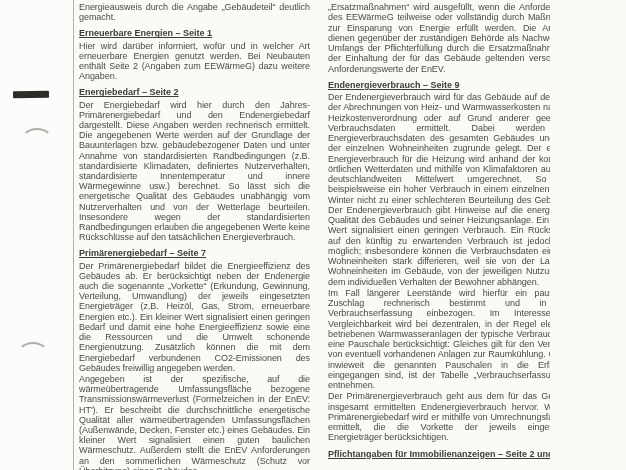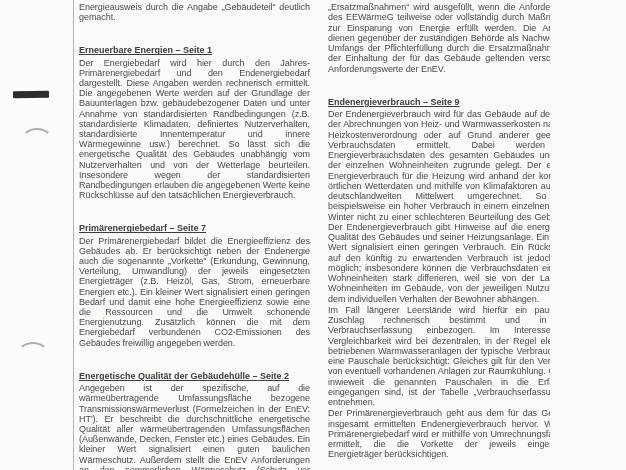--- a/index.html
+++ b/index.html
@@ -26,45 +26,46 @@
   .arc1{left:21px;top:128px;}
   .arc2{left:17px;top:342px;}
   .col{
     position:absolute;top:2px;text-align:justify;
     font-size:9px;line-height:10.2px;letter-spacing:-0.05px;
   }
   .col-left{left:79px;width:231px;}
   .col-right{left:328px;width:250px;line-height:10.25px;}
   .col p{margin:0 0 1px 0;}
   .col h3{
-    font-size:9px;font-weight:bold;margin:23px 0 2px 0;
+    font-size:9px;font-weight:bold;margin:6px 0 2px 0;
     text-decoration:underline;color:#3e3d39;letter-spacing:0;
   }
 </style>
 </head>
 <body>
 
 <div class="page">
 
   <div class="strip-left"></div>
   <div class="strip-right"></div>
   <div class="rule rule-left"></div>
   <div class="rule rule-right"></div>
 
   <div class="mark-dash"></div>
   <div class="punch-arc arc1"></div>
   <div class="punch-arc arc2"></div>
 
   <div class="col col-left">
     <p>Energieausweis durch die Angabe „Gebäudeteil“ deutlich gemacht.</p>
     <h3>Erneuerbare Energien – Seite 1</h3>
+    <p>Hier wird darüber informiert, wofür und in welcher Art erneuerbare Energien genutzt werden. Bei Neubauten enthält Seite 2 (Angaben zum EEWärmeG) dazu weitere Angaben.</p>
+    <h3>Energiebedarf – Seite 2</h3>
     <p>Der Energiebedarf wird hier durch den Jahres-Primärenergiebedarf und den Endenergiebedarf dargestellt. Diese Angaben werden rechnerisch ermittelt. Die angegebenen Werte werden auf der Grundlage der Bauunterlagen bzw. gebäudebezogener Daten und unter Annahme von standardisierten Randbedingungen (z.B. standardisierte Klimadaten, definiertes Nutzerverhalten, standardisierte Innentemperatur und innere Wärmegewinne usw.) berechnet. So lässt sich die energetische Qualität des Gebäudes unabhängig vom Nutzerverhalten und von der Wetterlage beurteilen. Insesondere wegen der standardisierten Randbedingungen erlauben die angegebenen Werte keine Rückschlüsse auf den tatsächlichen Energieverbrauch.</p>
     <h3>Primärenergiebedarf – Seite 7</h3>
     <p>Der Primärenergiebedarf bildet die Energieeffizienz des Gebäudes ab. Er berücksichtigt neben der Endenergie auch die sogenannte „Vorkette“ (Erkundung, Gewinnung, Verteilung, Umwandlung) der jeweils eingesetzten Energieträger (z.B. Heizöl, Gas, Strom, erneuerbare Energien etc.). Ein kleiner Wert signalisiert einen geringen Bedarf und damit eine hohe Energieeffizienz sowie eine die Ressourcen und die Umwelt schonende Energienutzung. Zusätzlich können die mit dem Energiebedarf verbundenen CO2-Emissionen des Gebäudes freiwillig angegeben werden.</p>
-    <h3>Energetische Qualität der Gebäudehülle – Seite 2</h3>
     <p>Angegeben ist der spezifische, auf die wärmeübertragende Umfassungsfläche bezogene Transmissionswärmeverlust (Formelzeichen in der EnEV: HT'). Er beschreibt die durchschnittliche energetische Qualität aller wärmeübertragenden Umfassungsflächen (Außenwände, Decken, Fenster etc.) eines Gebäudes. Ein kleiner Wert signalisiert einen guten baulichen Wärmeschutz. Außerdem stellt die EnEV Anforderungen an den sommerlichen Wärmeschutz (Schutz vor Überhitzung) eines Gebäudes.</p>
 
   </div>
 
   <div class="col col-right">
     <p>„Ersatzmaßnahmen“ wird ausgefüllt, wenn die Anforderungen des EEWärmeG teilweise oder vollständig durch Maßnahmen zur Einsparung von Energie erfüllt werden. Die Angaben dienen gegenüber der zuständigen Behörde als Nachweis des Umfangs der Pflichterfüllung durch die Ersatzmaßnahme und der Einhaltung der für das Gebäude geltenden verschärften Anforderungswerte der EnEV.</p>
     <h3>Endenergieverbrauch – Seite 9</h3>
     <p>Der Endenergieverbrauch wird für das Gebäude auf der Basis der Abrechnungen von Heiz- und Warmwasserkosten nach der Heizkostenverordnung oder auf Grund anderer geeigneter Verbrauchsdaten ermittelt. Dabei werden die Energieverbrauchsdaten des gesamten Gebäudes und nicht der einzelnen Wohneinheiten zugrunde gelegt. Der erfasste Energieverbrauch für die Heizung wird anhand der konkreten örtlichen Wetterdaten und mithilfe von Klimafaktoren auf einen deutschlandweiten Mittelwert umgerechnet. So führt beispielsweise ein hoher Verbrauch in einem einzelnen harten Winter nicht zu einer schlechteren Beurteilung des Gebäudes. Der Endenergieverbrauch gibt Hinweise auf die energetische Qualität des Gebäudes und seiner Heizungsanlage. Ein kleiner Wert signalisiert einen geringen Verbrauch. Ein Rückschluss auf den künftig zu erwartenden Verbrauch ist jedoch nicht möglich; insbesondere können die Verbrauchsdaten einzelner Wohneinheiten stark differieren, weil sie von der Lage der Wohneinheiten im Gebäude, von der jeweiligen Nutzung und dem individuellen Verhalten der Bewohner abhängen.</p>
     <p>Im Fall längerer Leerstände wird hierfür ein pauschaler Zuschlag rechnerisch bestimmt und in die Verbrauchserfassung einbezogen. Im Interesse der Vergleichbarkeit wird bei dezentralen, in der Regel elektrisch betriebenen Warmwasseranlagen der typische Verbrauch über eine Pauschale berücksichtigt: Gleiches gilt für den Verbrauch von eventuell vorhandenen Anlagen zur Raumkühlung. Ob und inwieweit die genannten Pauschalen in die Erfassung eingegangen sind, ist der Tabelle „Verbrauchserfassung“ zu entnehmen.</p>
     <p>Der Primärenergieverbrauch geht aus dem für das Gebäude insgesamt ermittelten Endenergieverbrauch hervor. Wie der Primärenergiebedarf wird er mithilfe von Umrechnungsfaktoren ermittelt, die die Vorkette der jeweils eingesetzten Energieträger berücksichtigen.</p>

